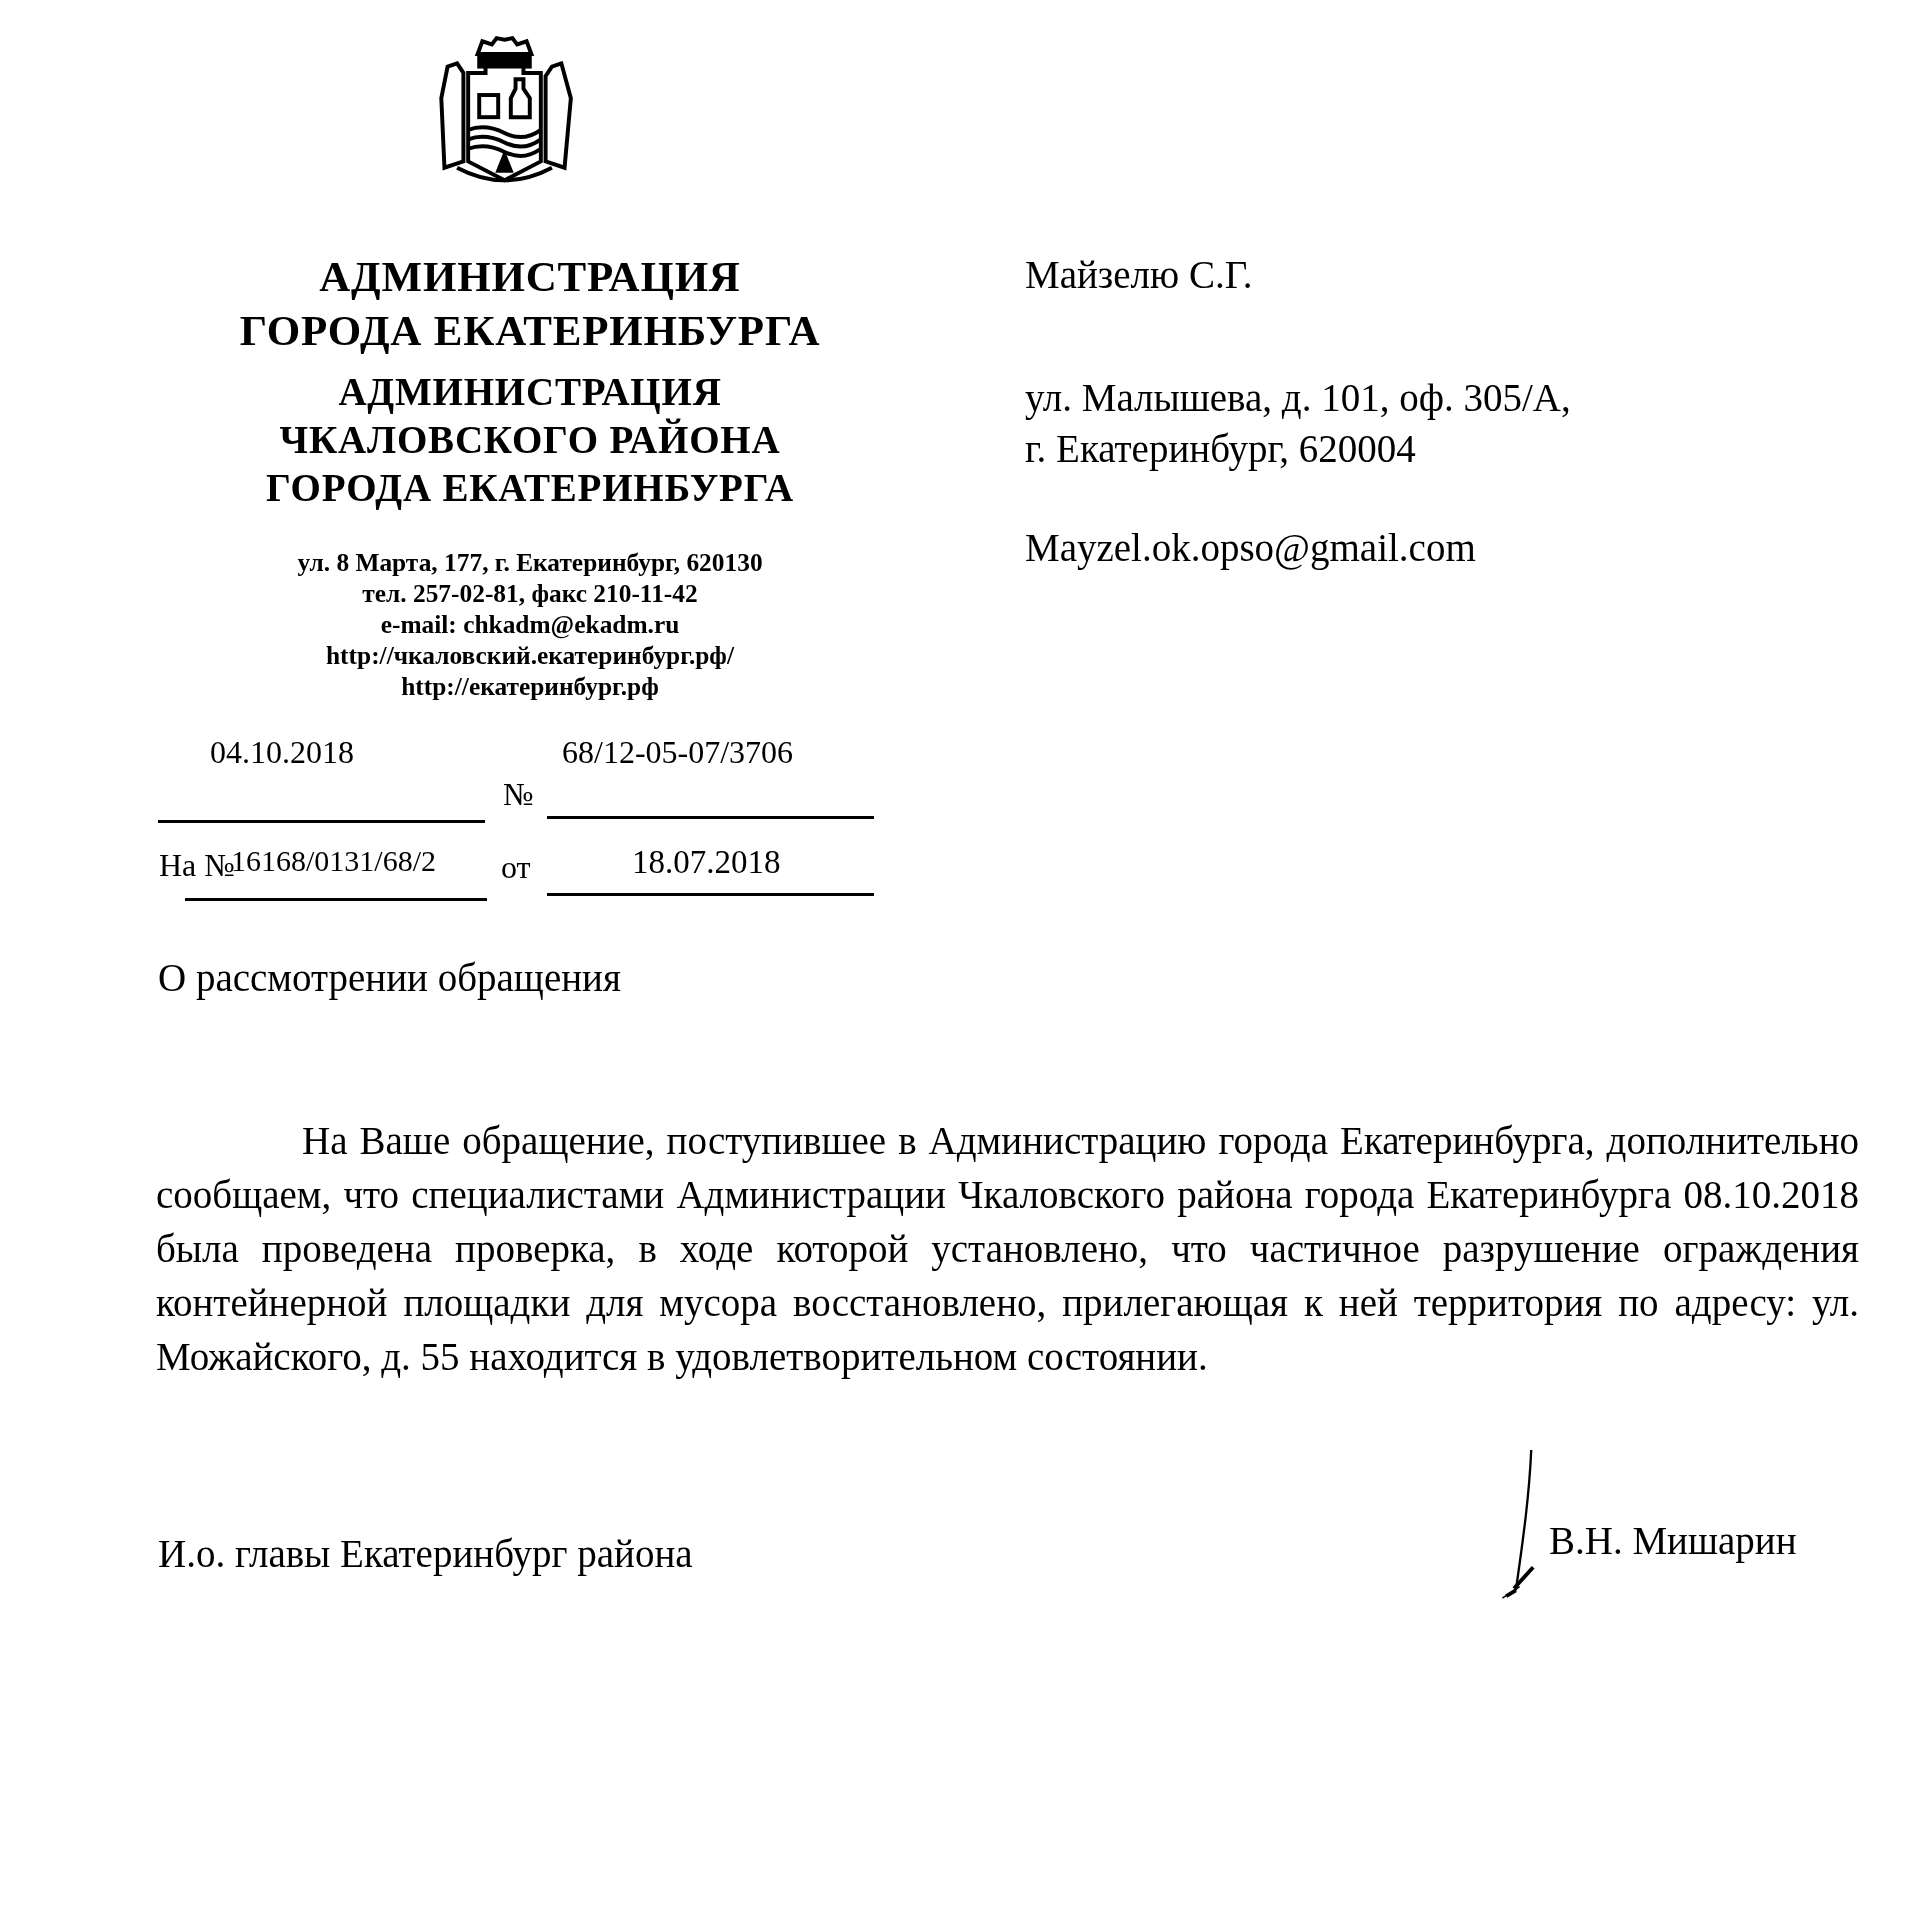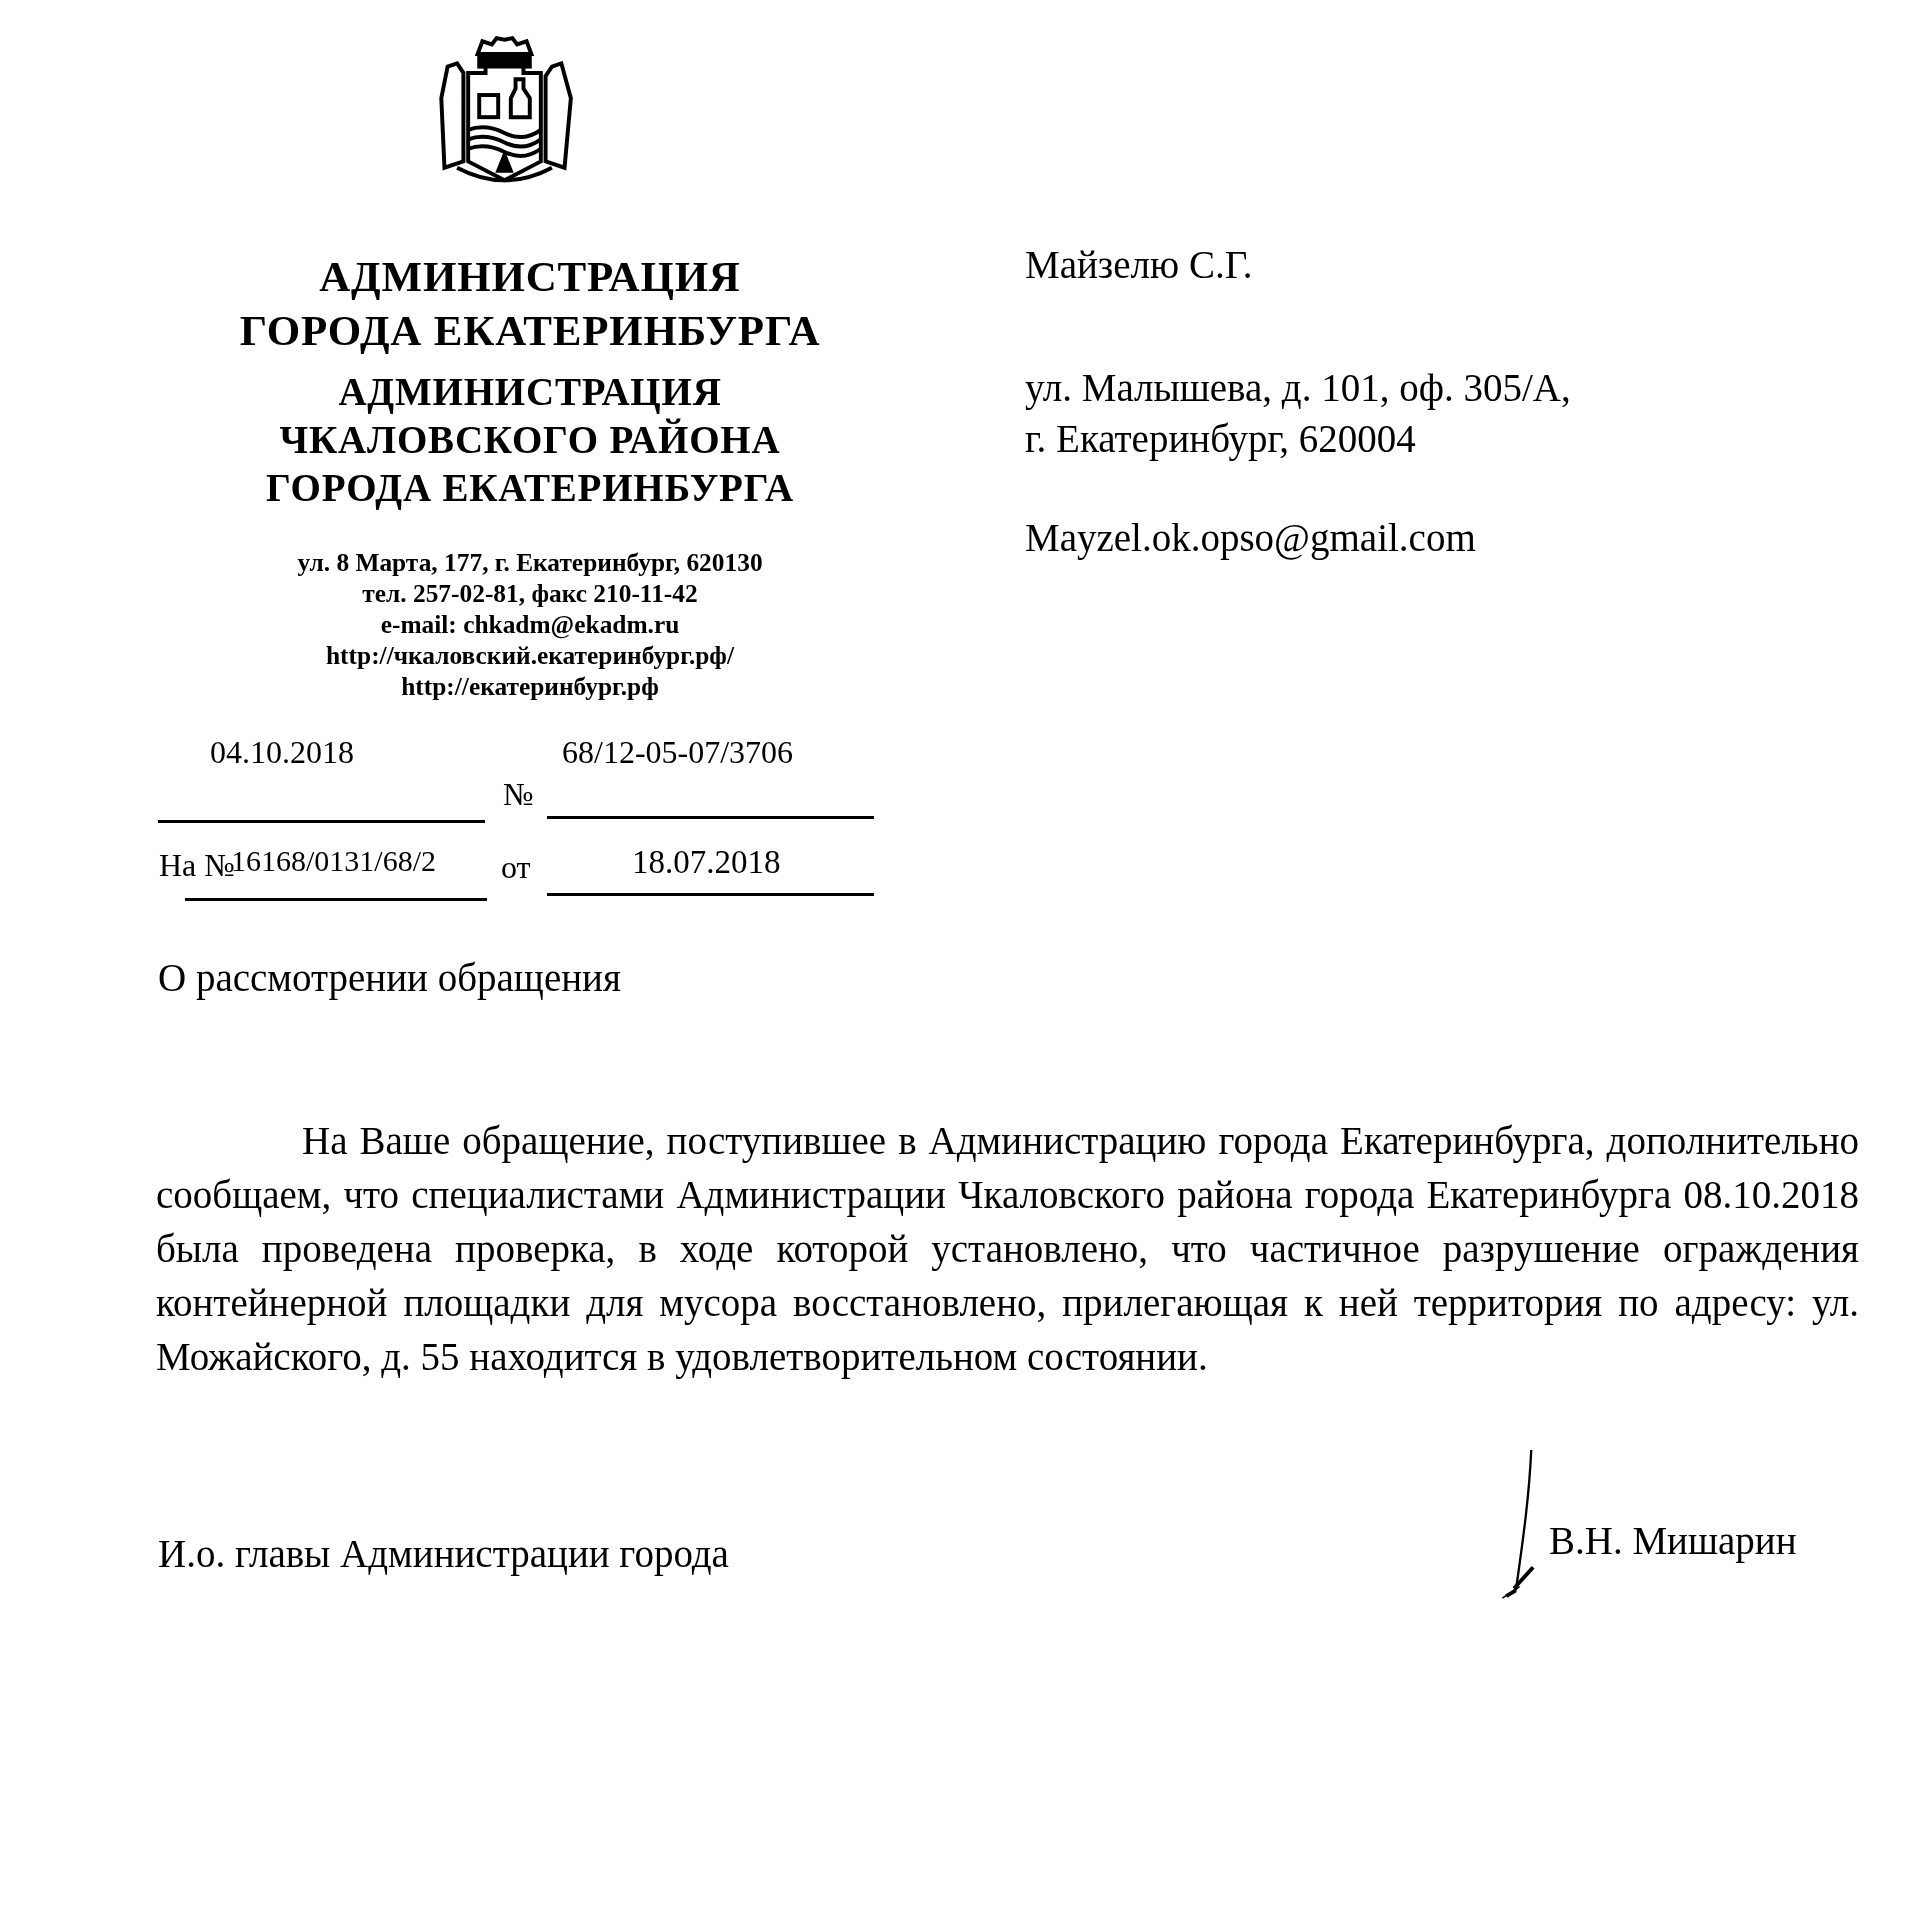--- a/index.html
+++ b/index.html
@@ -5,21 +5,21 @@
   html, body { margin: 0; padding: 0; background: #ffffff; }
   body { width: 1990px; height: 2814px; position: relative; overflow: hidden;
          font-family: "Liberation Serif", "DejaVu Serif", serif; color: #000; }
   .abs { position: absolute; }
   .hdr { text-align: center; font-weight: bold; letter-spacing: 0.8px; }
   .hdr-big { font-size: 43px; line-height: 54px; }
   .hdr-mid { font-size: 39px; line-height: 48px; }
   .contact { text-align: center; font-size: 25.4px; line-height: 31px; font-weight: bold; }
   .reg { font-size: 32px; }
   .rule { position: absolute; height: 2.7px; background: #000; }
-  .recip { font-size: 39px; line-height: 51px; }
+  .recip { font-size: 39px; line-height: 51px; margin-top: 10px; }
   .body-text { font-size: 39px; line-height: 54px; text-align: justify; }
   .body-text p { margin: 0; text-indent: 146px; }
   .sig { font-size: 39px; }
 </style>
 </head>
 <body>
 
 <div class="abs" style="left:420px; top:35px; width:169px; height:158px;">
   <svg viewBox="0 0 100 100" width="169" height="158">
     <g fill="none" stroke="#000" stroke-width="2.5">
@@ -77,21 +77,21 @@
   <div style="height:48px;"></div>
   <div>Mayzel.ok.opso@gmail.com</div>
 </div>
 
 <div class="abs" style="left:158px; top:955px; font-size:39px;">О рассмотрении обращения</div>
 
 <div class="abs body-text" style="left:156px; top:1102px; width:1703px;margin-top:12px;">
   <p>На Ваше обращение, поступившее в Администрацию города Екатеринбурга, дополнительно сообщаем, что специалистами Администрации Чкаловского района города Екатеринбурга 08.10.2018 была проведена проверка, в ходе которой установлено, что частичное разрушение ограждения контейнерной площадки для мусора восстановлено, прилегающая к ней территория по адресу: ул. Можайского, д. 55 находится в удовлетворительном состоянии.</p>
 </div>
 
-<div class="abs sig" style="left:158px; top:1531px;">И.о. главы Администрации города</div>
+<div class="abs sig" style="left:158px; top:1531px;">И.о. главы Екатеринбург района</div>
 <div class="abs" style="left:1437px; top:1448px; width:100px; height:154px;">
   <svg viewBox="0 0 260 400" width="100" height="154">
     <path d="M245 5 C240 120 225 230 205 370" stroke="#000" stroke-width="6" fill="none"></path>
     <path d="M205 370 L180 385 M200 365 L250 310" stroke="#000" stroke-width="10" fill="none"></path>
     <path d="M170 390 L215 360" stroke="#000" stroke-width="4" fill="none"></path>
   </svg>
 </div>
 <div class="abs sig" style="left:1549px; top:1518px;">В.Н. Мишарин</div>
 
 

